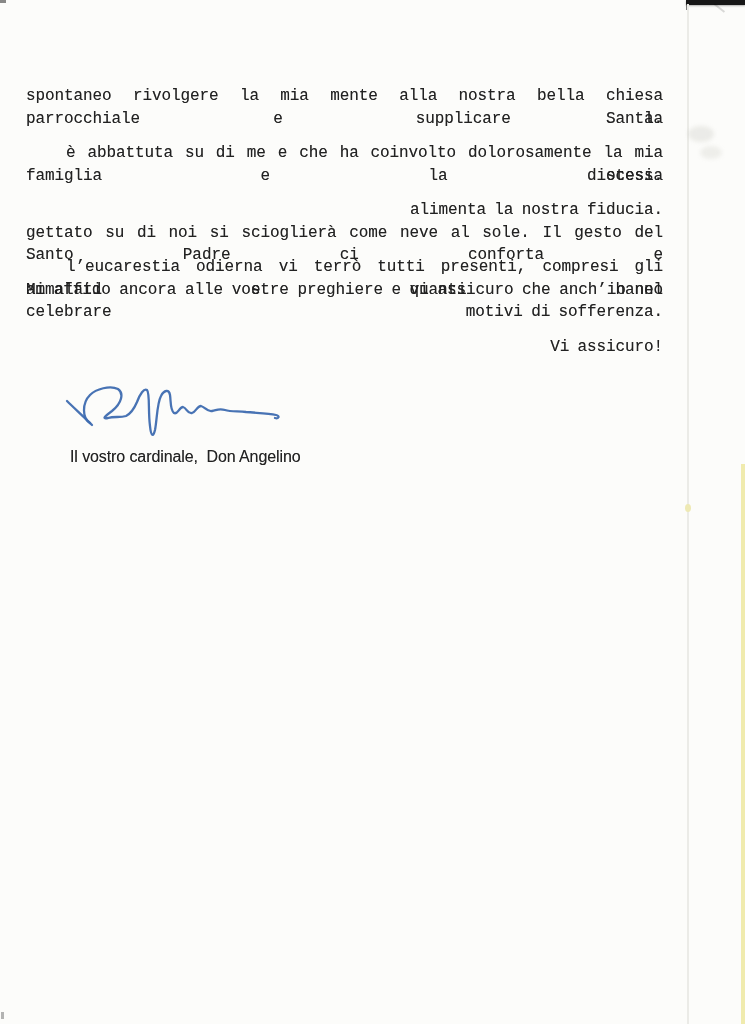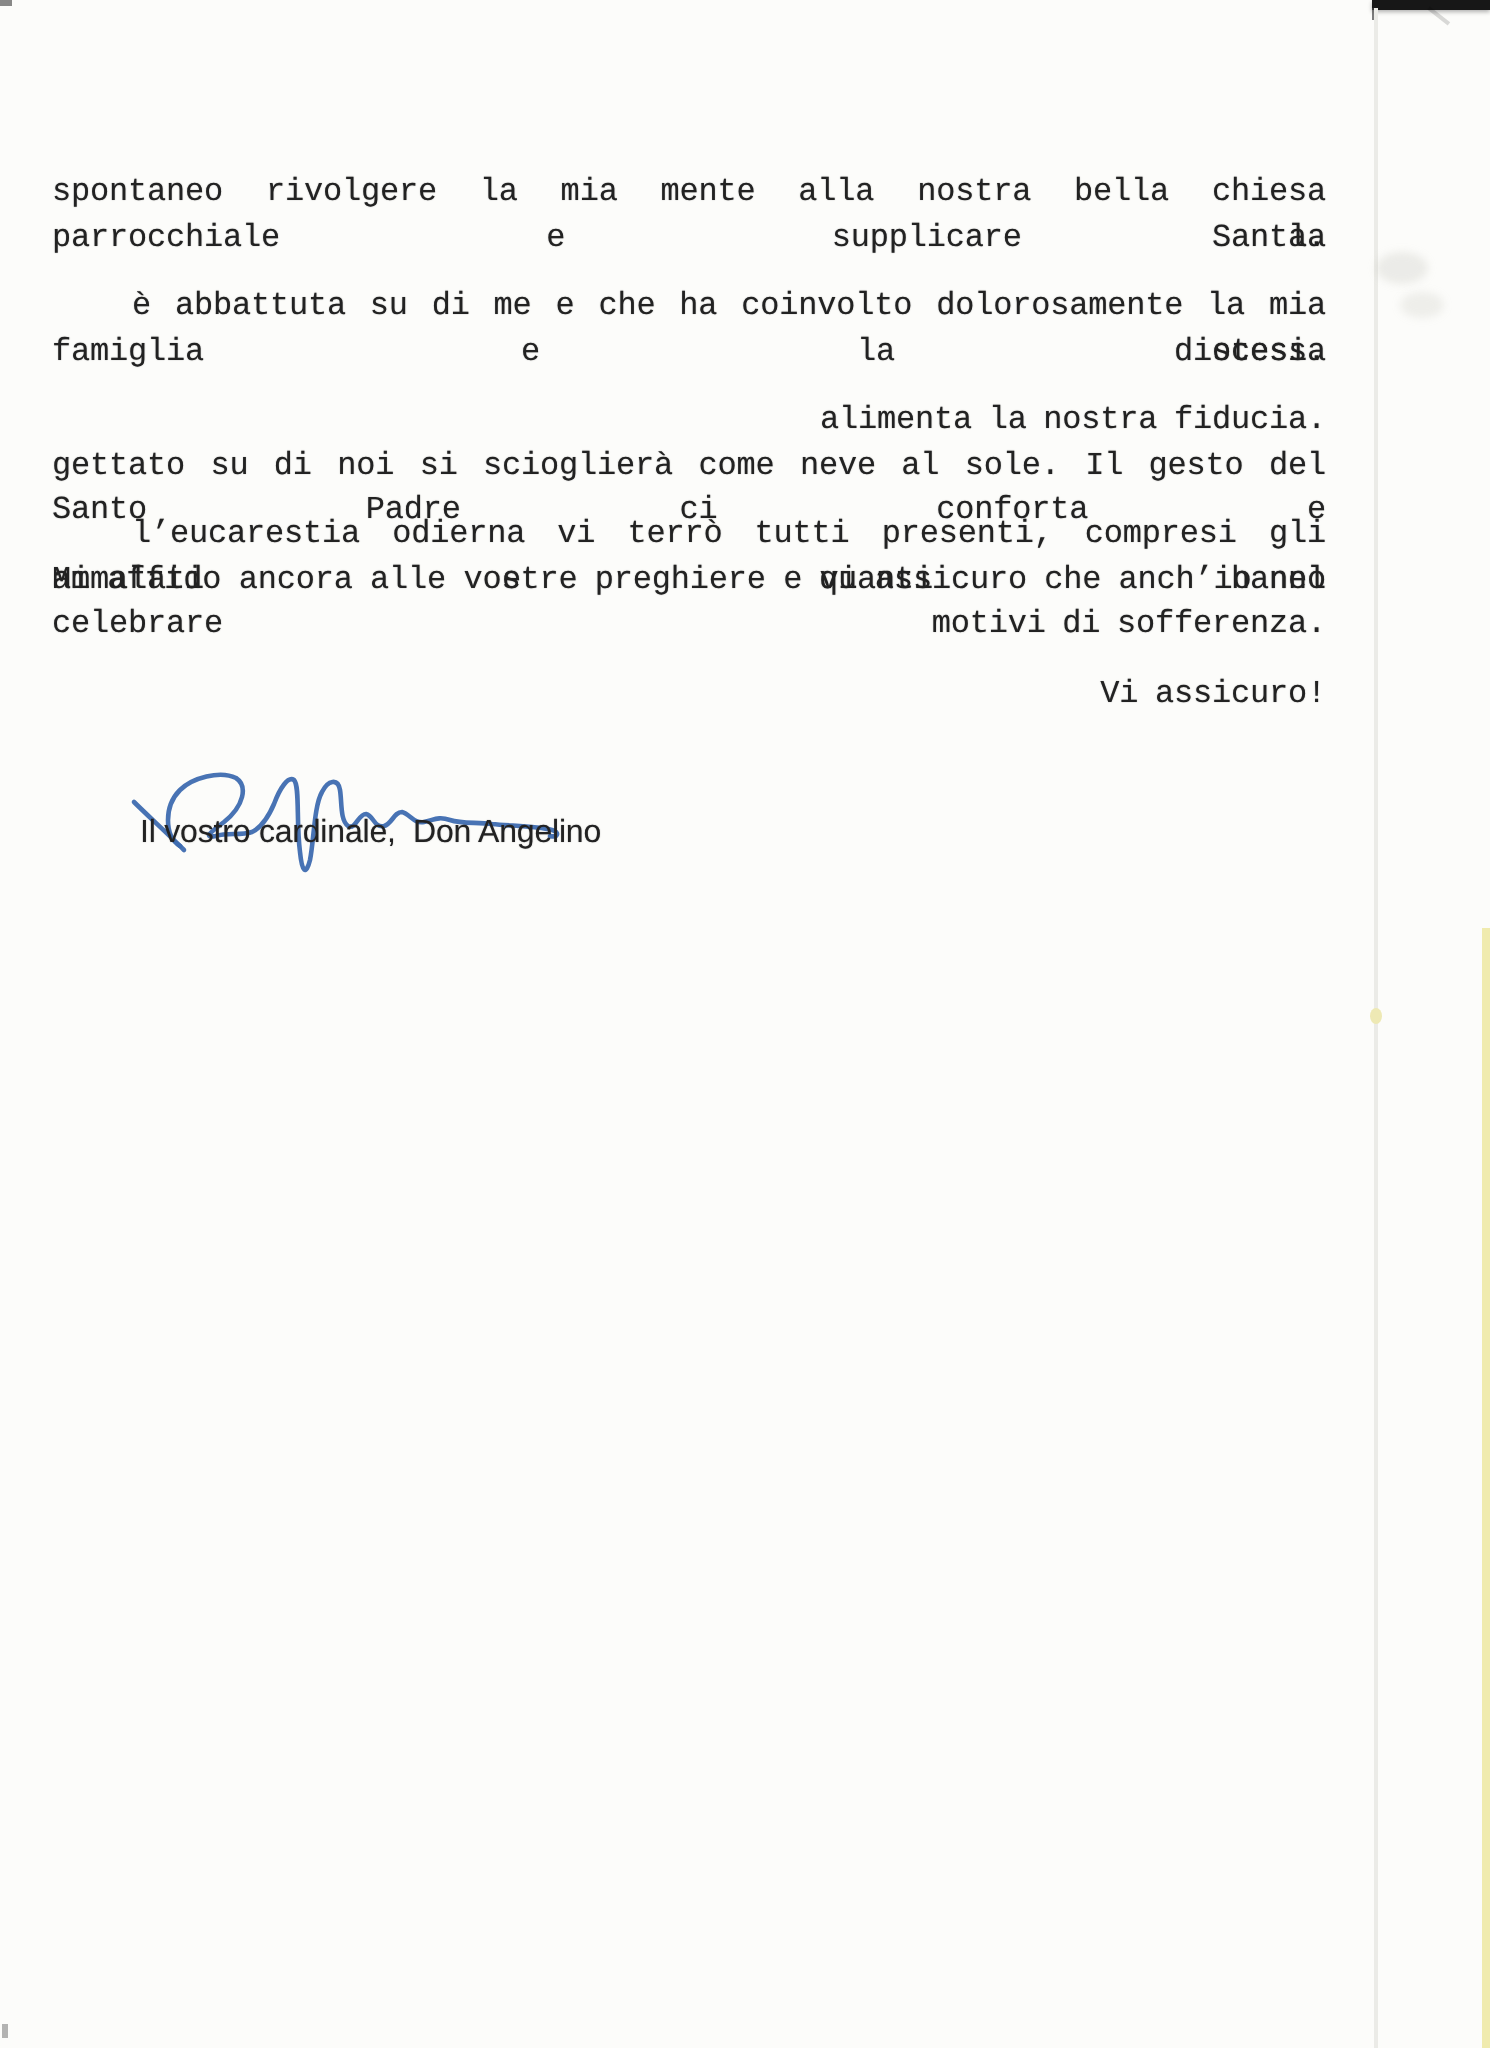--- a/index.html
+++ b/index.html
@@ -24,21 +24,21 @@
     color: #222;
     text-shadow: 0 0 0.6px rgba(34,34,34,0.45);
   }
   .paragraph { margin: 12px 0 9px 0; font-family: Liberation Mono, monospace; }
   .paragraph.indent .line:first-child { text-indent: 40px; }
   .line { height: 22.5px; white-space: normal; }
   .line.just { text-align: justify; text-align-last: justify; }
   .line.last { text-align: right; }
   .closing {
     position: absolute;
-    left: 26px; top: 406px; width: 637px;
+    left: 26px; top: 446px; width: 637px;
     font-size: 16px; line-height: 22.5px;
     letter-spacing: -0.1px;
     color: #222;
     text-shadow: 0 0 0.6px rgba(34,34,34,0.45);
     text-indent: 44px;
     white-space: pre-wrap;
   }
   .signature {
     position: absolute;
     left: 60px; top: 385px;

